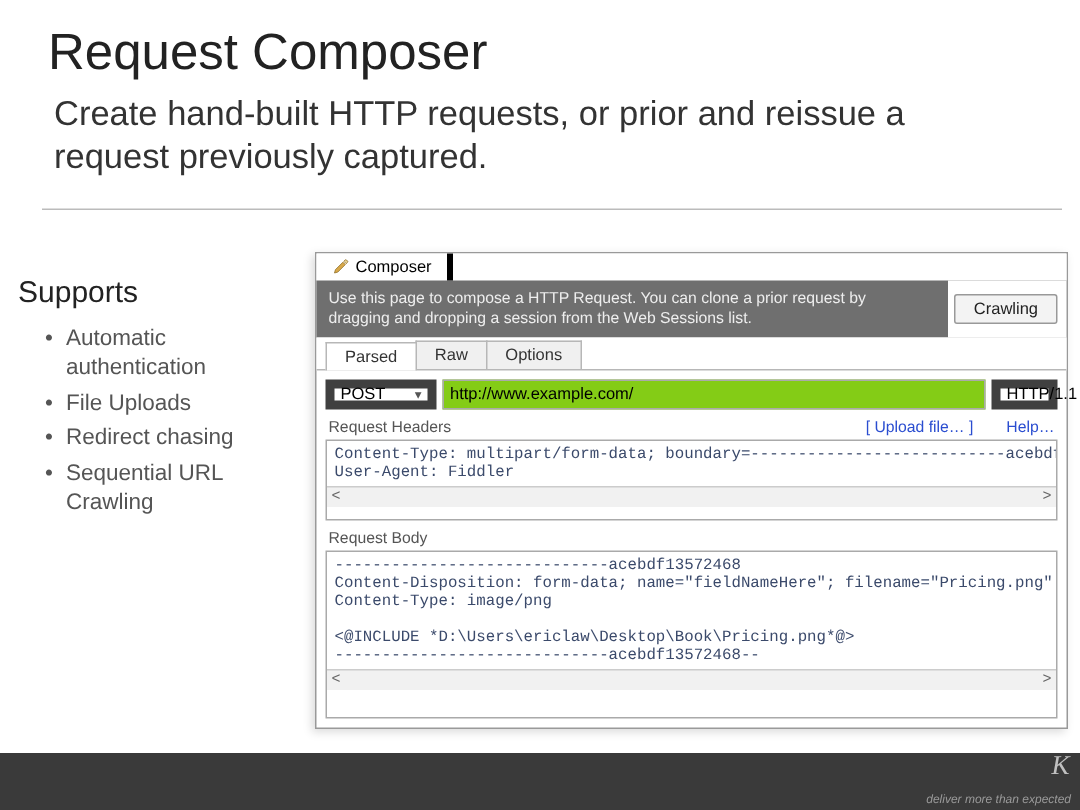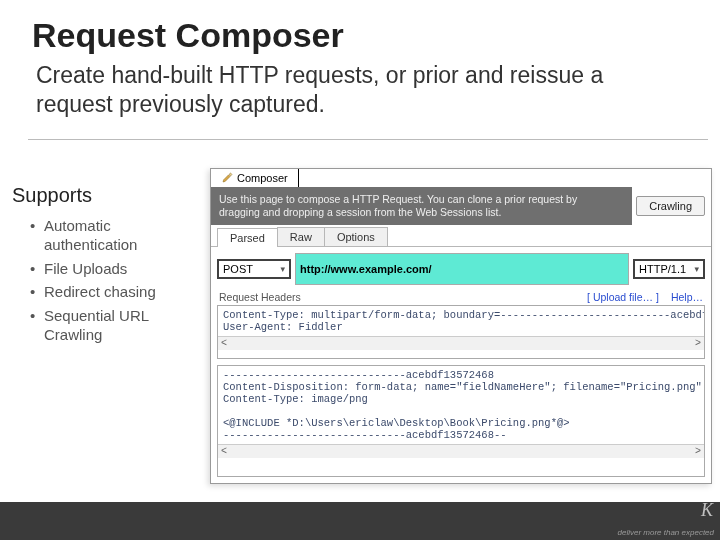--- a/index.html
+++ b/index.html
@@ -5,21 +5,21 @@
   * { box-sizing: border-box; margin: 0; padding: 0; }
   body {
     width: 720px; height: 540px;
     font-family: Arial, sans-serif;
     background: #fff;
     position: relative;
     overflow: hidden;
   }
   .slide-title {
     font-size: 34px;
-    font-weight: 700;
+    font-weight: 400;
     color: #222;
     padding: 16px 0 6px 32px;
     font-family: Arial, sans-serif;
   }
   .slide-sub {
     font-size: 23px;
     color: #333;
     padding: 0 36px 8px 36px;
     line-height: 1.25;
   }
@@ -56,21 +56,21 @@
     font-family: "Segoe UI", Tahoma, sans-serif;
     font-size: 11px;
   }
   .composer-tabstrip {
     display: flex;
     background: #fff;
   }
   .composer-tab {
     display: flex; align-items: center; gap: 4px;
     padding: 3px 10px;
-    border-right: 1px solid #000000;
+    border-right: 4px solid #000000;
     font-size: 11px;
   }
   .pencil-icon svg { display:block; }
   .hint-row {
     display: flex; align-items: stretch;
     background: #6f6f6f;
     color: #eee;
     font-size: 10.5px;
     gap: 20px;
   }
@@ -101,37 +101,37 @@
     font-size: 11px;
     color: #333;
     cursor: pointer;
   }
   .subtab.active { background:#fff; position: relative; top:1px; }
   .url-row {
     display:flex; gap:4px; padding:6px;
     align-items:center;
   }
   .method-select, .proto-select {
-    border:2px solid #404040; height:20px; font-size:11px;
+    border:6px solid #404040; height:20px; font-size:11px;
     display:flex; align-items:center; padding:0 4px; background:#fff;
   }
   .method-select { width:74px; justify-content:space-between; }
   .url-input {
-    flex:1; border:1px solid #aaa; height:32px; padding:0 4px;
-    font-size:11px; display:flex; align-items:center; background:#5eead4;font-weight:bold;
-  }
-  .proto-select { width:72px; justify-content:space-between; }
+    flex:1; border:1px solid #aaa; height:20px; padding:0 4px;
+    font-size:11px; display:flex; align-items:center; background:#84cc16;
+  }
+  .proto-select { width:44px; justify-content:space-between; }
   .chev { font-size:9px; color:#555; margin-left:4px; }
   .section-label-row {
     display:flex; justify-content:space-between; align-items:center;
     padding: 0 8px 2px 8px;
     font-size: 10.5px;
   }
   .section-label { color:#555; }
-  .links { display:flex; gap:12px; }
+  .links { display:flex; gap:22px; }
   .link-upload { color:#2a4dd0; cursor:pointer; }
   .link-help { color:#2a4dd0; cursor:pointer; }
   .code-box {
     margin: 0 6px 6px 6px;
     border:1px solid #aaa;
     background:#fff;
     font-family: "Courier New", monospace;
     font-size: 10.5px;
     color:#3b4a6b;
     position:relative;
@@ -236,20 +236,21 @@
   </div>
   <div class="code-box headers-box">
     <div class="code-content">Content-Type: multipart/form-data; boundary=---------------------------acebdf1357246
 User-Agent: Fiddler</div>
     <div class="scroll-h">
       <span>&lt;</span>
       <span>&gt;</span>
     </div>
   </div>
 
+  <div class="body-label">Request Body</div>
   <div class="code-box body-box">
     <div class="code-content">-----------------------------acebdf13572468
 Content-Disposition: form-data; name="fieldNameHere"; filename="Pricing.png"
 Content-Type: image/png
 
 &lt;@INCLUDE *D:\Users\ericlaw\Desktop\Book\Pricing.png*@&gt;
 -----------------------------acebdf13572468--</div>
     <div class="scroll-h">
       <span>&lt;</span>
       <span>&gt;</span>

